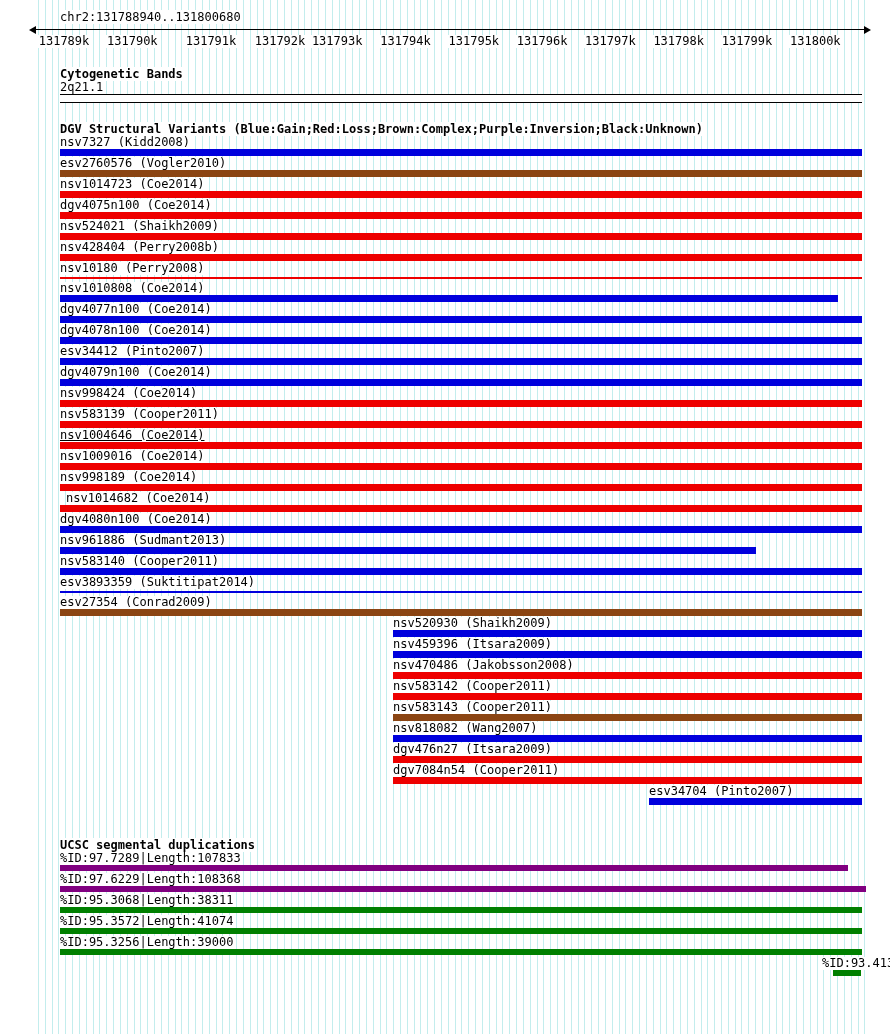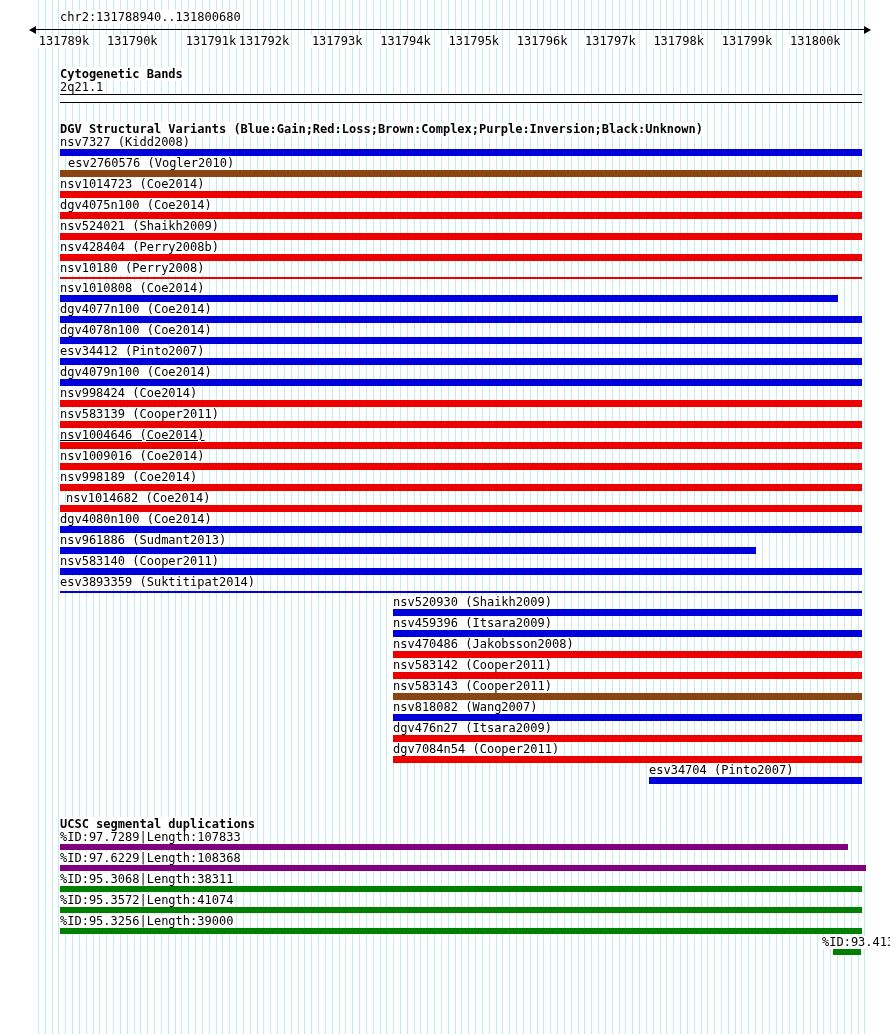--- a/index.html
+++ b/index.html
@@ -54,21 +54,21 @@
     <div class="region-label">chr2:131788940..131800680</div>
 
     <div class="ruler">
       <div class="ruler-line"></div>
     </div>
 
     <div class="ticks">
         <span class="tick-label" style="left: 64px;">131789k</span>
         <span class="tick-label" style="left: 132.3px;">131790k</span>
         <span class="tick-label" style="left: 211px;">131791k</span>
-        <span class="tick-label" style="left: 264px;">131792k</span>
+        <span class="tick-label" style="left: 280px;">131792k</span>
         <span class="tick-label" style="left: 337.2px;">131793k</span>
         <span class="tick-label" style="left: 405.5px;">131794k</span>
         <span class="tick-label" style="left: 473.8px;">131795k</span>
         <span class="tick-label" style="left: 542.1px;">131796k</span>
         <span class="tick-label" style="left: 610.4px;">131797k</span>
         <span class="tick-label" style="left: 678.7px;">131798k</span>
         <span class="tick-label" style="left: 747px;">131799k</span>
         <span class="tick-label" style="left: 815.3px;">131800k</span>
       </div>
 
@@ -76,21 +76,21 @@
     <div class="band-label">2q21.1</div>
     <div class="band-box"></div>
 
     <div class="section-title dgv-title">DGV Structural Variants (Blue:Gain;Red:Loss;Brown:Complex;Purple:Inversion;Black:Unknown)</div>
     <div class="track-list">
         <div class="entry">
           <div class="entry-label" style="margin-left: 0px;">nsv7327 (Kidd2008)</div>
           <div class="entry-bar" style="margin-left: 0px; width: 802px; background: rgb(0, 0, 221);"></div>
         </div>
         <div class="entry">
-          <div class="entry-label" style="margin-left: 8px; border-radius: 6px;">esv2760576 (Vogler2010)</div>
+          <div class="entry-label" style="margin-left: 0px; border-radius: 6px;">esv2760576 (Vogler2010)</div>
           <div class="entry-bar" style="margin-left: 0px; width: 802px; background: rgb(139, 69, 19);"></div>
         </div>
         <div class="entry">
           <div class="entry-label" style="margin-left: 0px;">nsv1014723 (Coe2014)</div>
           <div class="entry-bar" style="margin-left: 0px; width: 802px; background: rgb(238, 0, 0);"></div>
         </div>
         <div class="entry">
           <div class="entry-label" style="margin-left: 0px;">dgv4075n100 (Coe2014)</div>
           <div class="entry-bar" style="margin-left: 0px; width: 802px; background: rgb(238, 0, 0);"></div>
         </div>
@@ -160,20 +160,24 @@
         </div>
         <div class="entry">
           <div class="entry-label" style="margin-left: 0px;">nsv583140 (Cooper2011)</div>
           <div class="entry-bar" style="margin-left: 0px; width: 802px; background: rgb(0, 0, 221);"></div>
         </div>
         <div class="entry">
           <div class="entry-label" style="margin-left: 0px;">esv3893359 (Suktitipat2014)</div>
           <div class="entry-bar thin" style="margin-left: 0px; width: 802px; background: rgb(0, 0, 221);"></div>
         </div>
         <div class="entry">
+          <div class="entry-label" style="margin-left: 0px;">esv27354 (Conrad2009)</div>
+          <div class="entry-bar" style="margin-left: 0px; width: 802px; background: rgb(139, 69, 19);"></div>
+        </div>
+        <div class="entry">
           <div class="entry-label" style="margin-left: 333px;">nsv520930 (Shaikh2009)</div>
           <div class="entry-bar" style="margin-left: 333px; width: 469px; background: rgb(0, 0, 221);"></div>
         </div>
         <div class="entry">
           <div class="entry-label" style="margin-left: 333px;">nsv459396 (Itsara2009)</div>
           <div class="entry-bar" style="margin-left: 333px; width: 469px; background: rgb(0, 0, 221);"></div>
         </div>
         <div class="entry">
           <div class="entry-label" style="margin-left: 333px;">nsv470486 (Jakobsson2008)</div>
           <div class="entry-bar" style="margin-left: 333px; width: 469px; background: rgb(238, 0, 0);"></div>

